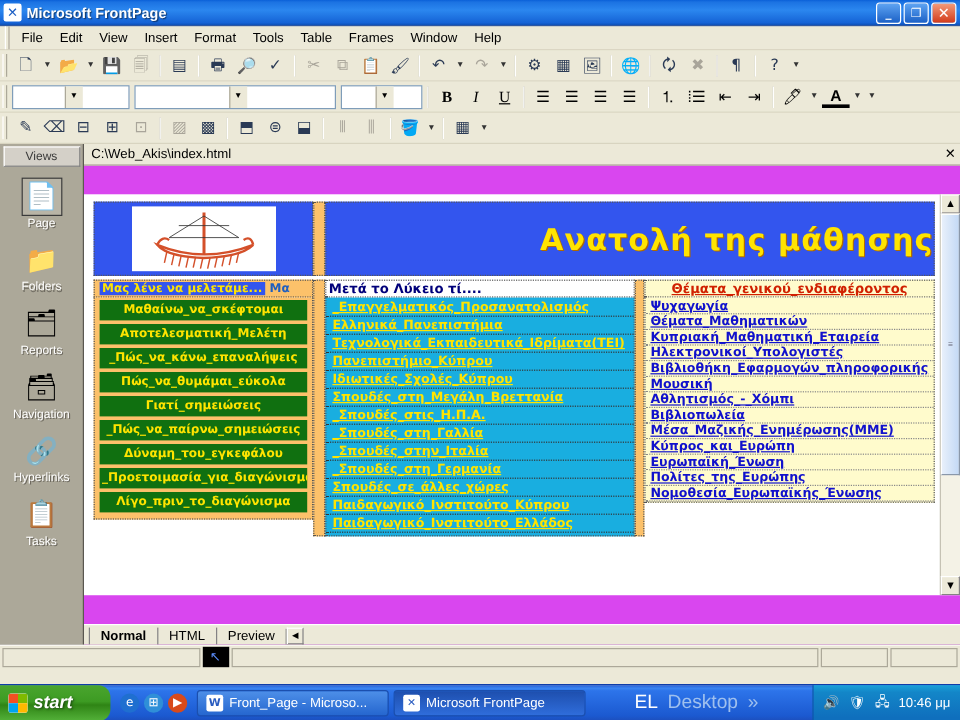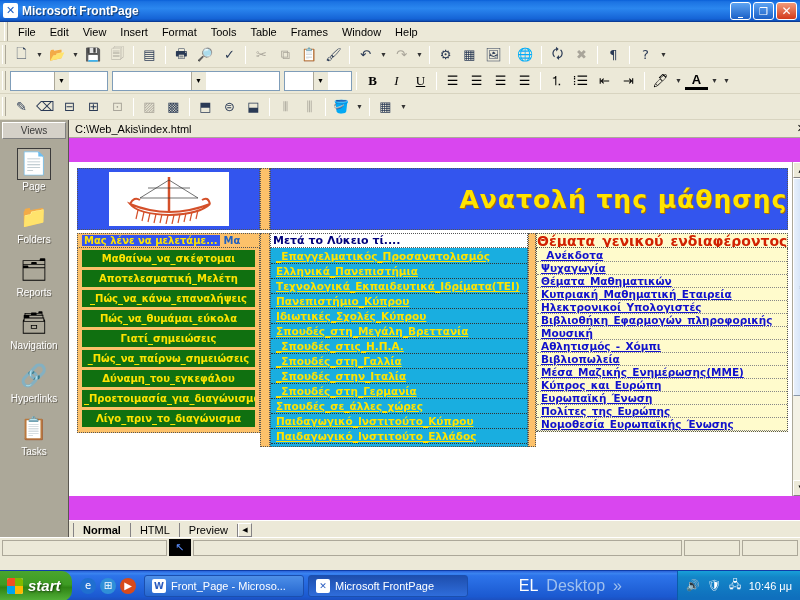--- a/index.html
+++ b/index.html
@@ -181,21 +181,21 @@
   .midlist { background:#19aee0; border:1px dotted #555; border-top:none; padding:1px 0 2px 0;}
   .midlink {
     color:#ffe400; font-weight:bold; font-size:10.5px;
     padding: 1px 5px; border-bottom: 1px dotted #333;
     text-decoration: underline; white-space:nowrap; overflow:hidden;
     font-family:"DejaVu Sans", sans-serif;
   }
 
   .hdr-right {
     background:#fffbcc; border:1px dotted #555; height:15px;
-    color:#d02000; font-weight:bold; font-size:14px;
+    color:#d02000; font-weight:bold; font-size:11px;
     display:flex; align-items:center; justify-content:center;
     text-decoration:underline; overflow:hidden; white-space:nowrap;
     font-family:"DejaVu Sans", sans-serif;
   }
   .rightlist { background:#fffbcc; border:1px dotted #555; border-top:none; padding:1px 0 0 0;}
   .rlink {
     color:#1111cc; font-weight:bold; font-size:10.5px;
     padding: 0px 4px; border-bottom:1px dotted #888;
     text-decoration: underline; white-space:nowrap; overflow:hidden;
     font-family:"DejaVu Sans", sans-serif;
@@ -252,21 +252,21 @@
   }
 
   
   .taskbar {
     position:absolute; left:0; bottom:0; width:800px; height:30px;
     background: linear-gradient(180deg,#2a62d8 0%,#3a84f0 9%,#2d74ea 16%,#1b59d0 88%,#1c50c0 100%);
     display:flex; align-items:center;
     border-top:1px solid #0f3da8;
   }
   .startbtn {
-    width: 72px; height:30px;
+    width: 92px; height:30px;
     background: linear-gradient(180deg,#4aa52e 0%,#3d9b23 45%,#2f8415 55%,#54b23a 100%);
     border-top-right-radius: 10px; border-bottom-right-radius:10px;
     display:flex; align-items:center; gap:5px; padding-left:7px;
     color:#fff; font-weight:bold; font-size:15px; font-style:italic;
     text-shadow: 1px 1px 2px rgba(0,0,0,.5);
   }
   .flag { width:16px;height:16px; background:#fff; border-radius:2px;
           display:grid; grid-template-columns:1fr 1fr; grid-template-rows:1fr 1fr; overflow:hidden;}
   .flag i{display:block}
   .flag i:nth-child(1){background:#f25022}
@@ -539,21 +539,20 @@
                 <div class="midlink">Παιδαγωγικό_Ινστιτούτο_Κύπρου</div>
                 <div class="midlink">Παιδαγωγικό_Ινστιτούτο_Ελλάδος</div>
               </div>
             </div>
 
             <div class="col-gap2"></div>
 
             <div class="col-right">
               <div class="hdr-right">Θέματα_γενικού_ενδιαφέροντος</div>
               <div class="rightlist">
-                <div class="rlink">_Ανέκδοτα</div>
                 <div class="rlink">Ψυχαγωγία</div>
                 <div class="rlink">Θέματα_Μαθηματικών</div>
                 <div class="rlink">Κυπριακή_Μαθηματική_Εταιρεία</div>
                 <div class="rlink">Ηλεκτρονικοί_Υπολογιστές</div>
                 <div class="rlink">Βιβλιοθήκη_Εφαρμογών_πληροφορικής</div>
                 <div class="rlink">Μουσική</div>
                 <div class="rlink">Αθλητισμός_-_Χόμπι</div>
                 <div class="rlink">Βιβλιοπωλεία</div>
                 <div class="rlink"> Μέσα_Μαζικής_Ενημέρωσης(ΜΜΕ)</div>
                 <div class="rlink">Κύπρος_και_Ευρώπη</div>

